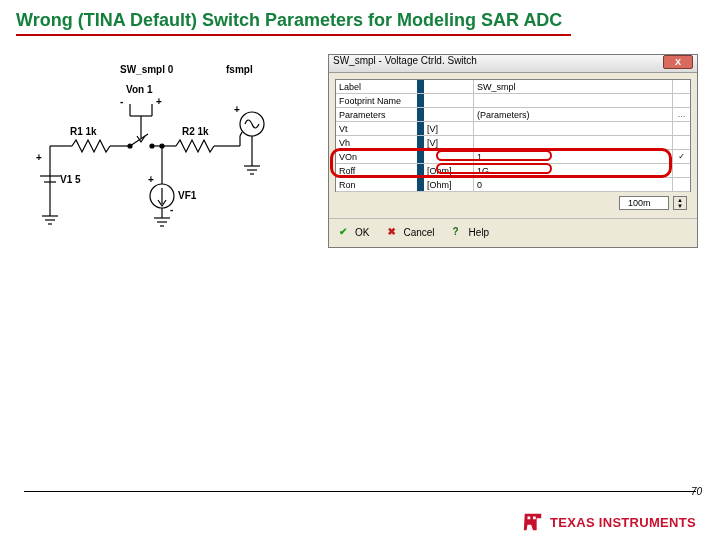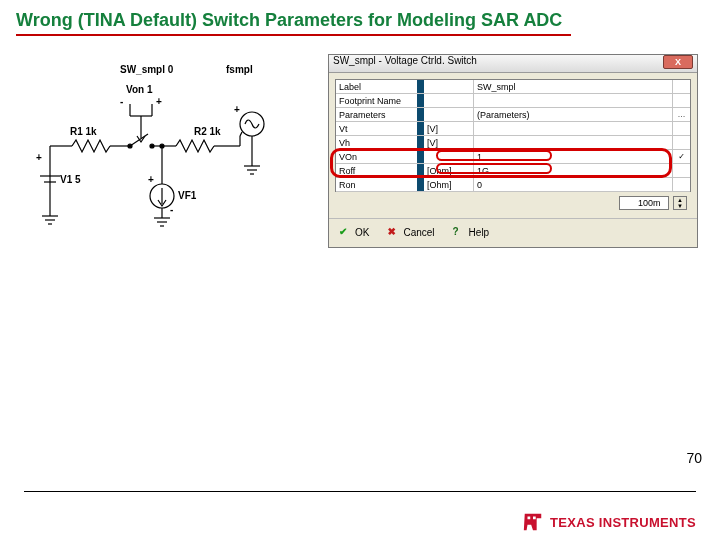--- a/index.html
+++ b/index.html
@@ -130,21 +130,21 @@
 
   .dlg-aux {
     display:flex;
     justify-content:flex-end;
     padding:4px 4px 2px 4px;
     gap:4px;
   }
   .aux-input {
     width: 50px; height: 14px;
     background:#fff; border:1px solid #7a7a7a;
-    font-size:9px; padding:0 18px; line-height:12px;
+    font-size:9px; padding:0 8px; line-height:12px;
   }
   .aux-step {
     width:14px; height:14px; border:1px solid #7a7a7a; background:#ece9d8;
     display:flex; flex-direction:column;
   }
   .aux-step div{flex:1; font-size:6px; text-align:center; line-height:6px;}
 
   .dlg-buttons {
     display: flex;
     gap: 10px;
@@ -163,23 +163,24 @@
   }
   .ico { width: 12px; height: 12px; display:inline-block; }
   .ico-ok { color:#1a9c1a; font-weight:bold; }
   .ico-cancel { color:#c21b1b; font-weight:bold; }
   .ico-help { color:#1a6b1a; font-weight:bold; }
 
   
   .page-num {
     position: absolute;
     right: 18px;
-    bottom: 74px;
-    font-size: 14px;
+    bottom: 43px;
+    font-size: 10px;
     color: #000;
+    font-style: italic;
   }
   .footer-rule {
     position: absolute;
     left: 24px; right: 24px; bottom: 48px;
     border-top: 1px solid #000;
   }
   .ti-logo {
     position: absolute;
     right: 24px;
     bottom: 7px;
@@ -260,21 +261,21 @@
       <line x1="222" y1="80" x2="222" y2="100"></line>
       <line x1="214" y1="100" x2="230" y2="100"></line>
       <line x1="217" y1="104" x2="227" y2="104"></line>
       <line x1="220" y1="108" x2="224" y2="108"></line>
     </g>
   </svg>
   <span class="lbl" style="left:90px; top:-2px;">SW_smpl 0</span>
   <span class="lbl" style="left:196px; top:-2px;">fsmpl</span>
   <span class="lbl" style="left:96px; top:18px;">Von 1</span>
   <span class="lbl" style="left:40px; top:60px;">R1 1k</span>
-  <span class="lbl" style="left:164px; top:60px;text-align:center;">R2 1k</span>
+  <span class="lbl" style="left:152px; top:60px;text-align:center;">R2 1k</span>
   <span class="lbl" style="left:30px; top:108px;">V1 5</span>
   <span class="lbl" style="left:148px; top:124px;">VF1</span>
   <span class="lbl" style="left:6px; top:86px;">+</span>
   <span class="lbl" style="left:90px; top:30px;">-</span>
   <span class="lbl" style="left:126px; top:30px;">+</span>
   <span class="lbl" style="left:204px; top:38px;">+</span>
   <span class="lbl" style="left:118px; top:108px;">+</span>
   <span class="lbl" style="left:140px; top:138px;">-</span>
 </div>
 

